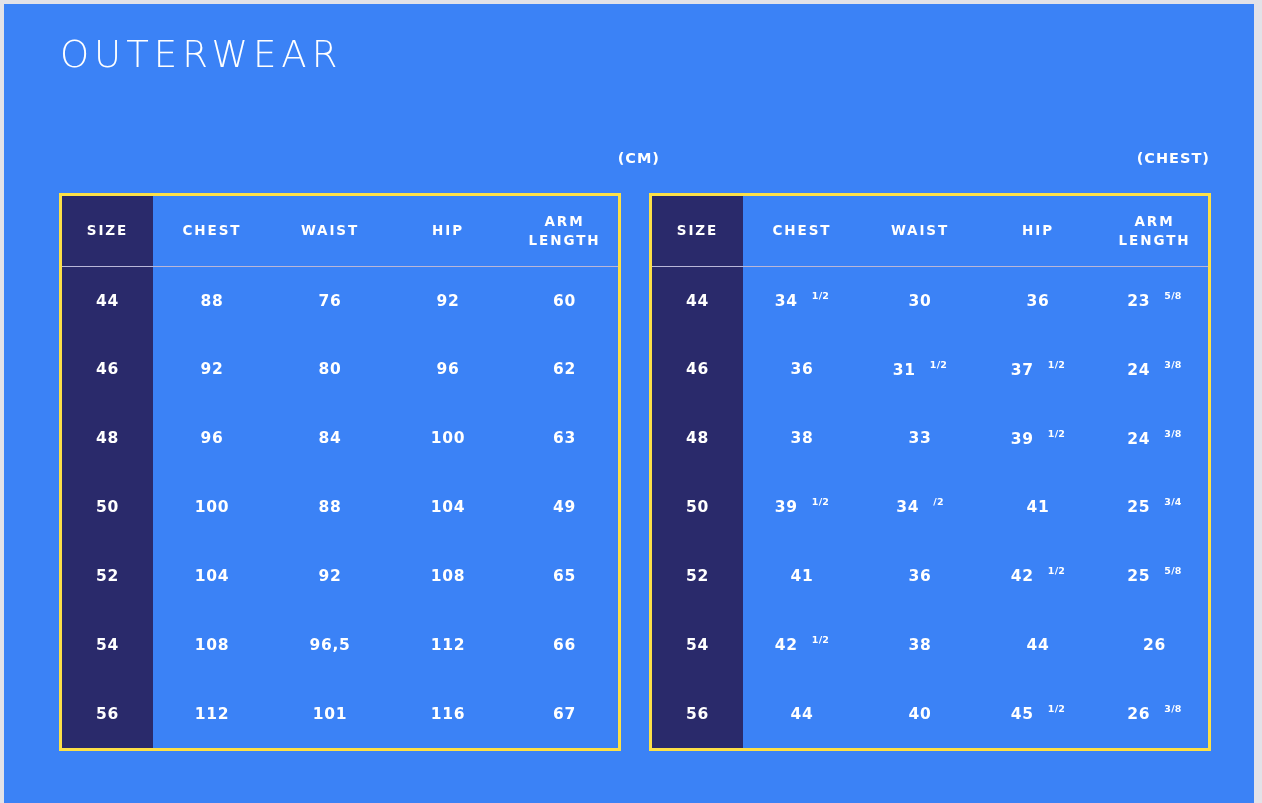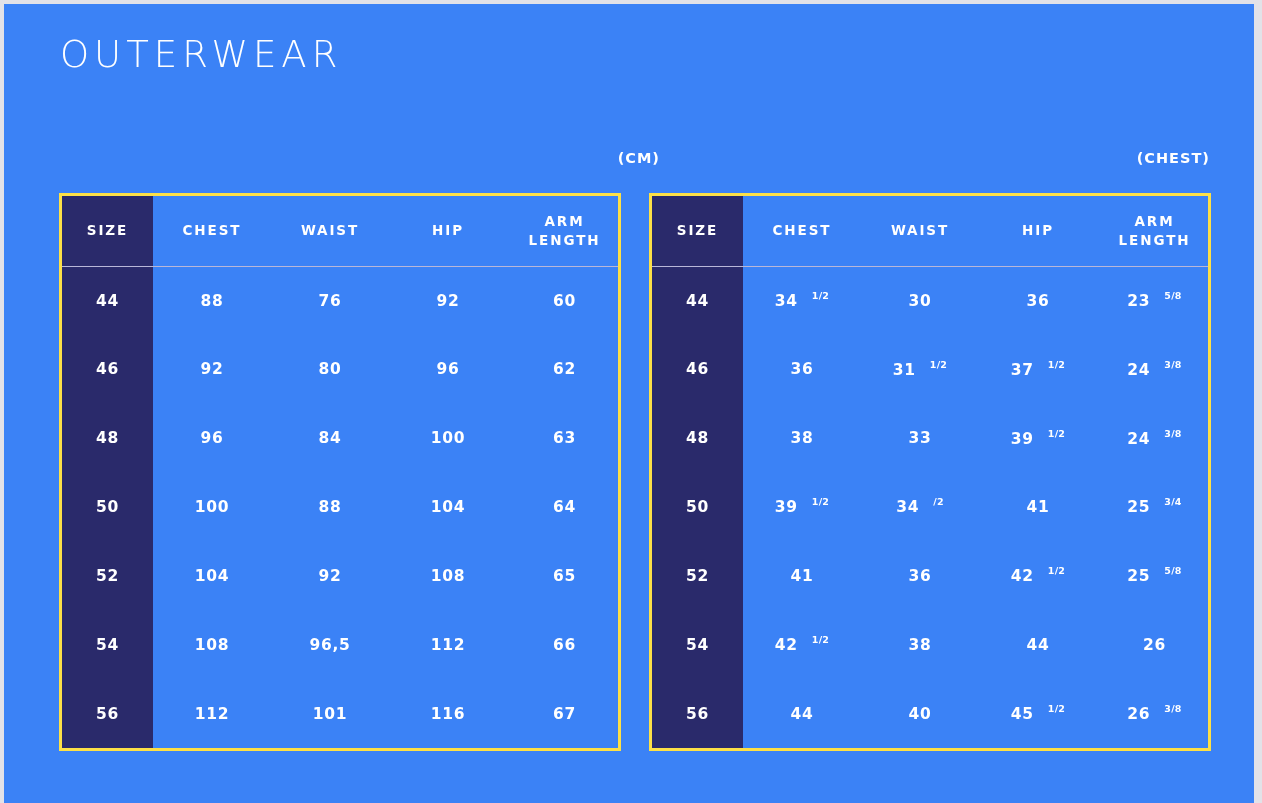--- a/index.html
+++ b/index.html
@@ -184,21 +184,21 @@
             <td><span>96</span></td>
             <td><span>84</span></td>
             <td><span>100</span></td>
             <td><span>63</span></td>
           </tr>
           <tr>
             <td><span>50</span></td>
             <td><span>100</span></td>
             <td><span>88</span></td>
             <td><span>104</span></td>
-            <td><span>64</span></td>
+            <td><span>49</span></td>
           </tr>
           <tr>
             <td><span>52</span></td>
             <td><span>104</span></td>
             <td><span>92</span></td>
             <td><span>108</span></td>
             <td><span>65</span></td>
           </tr>
           <tr>
             <td><span>54</span></td>

